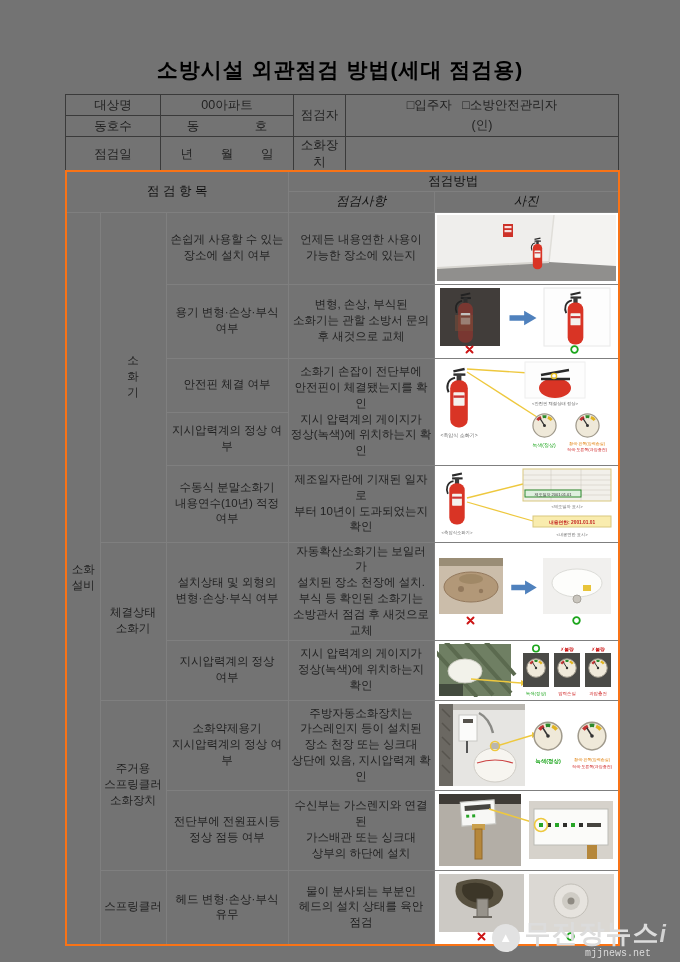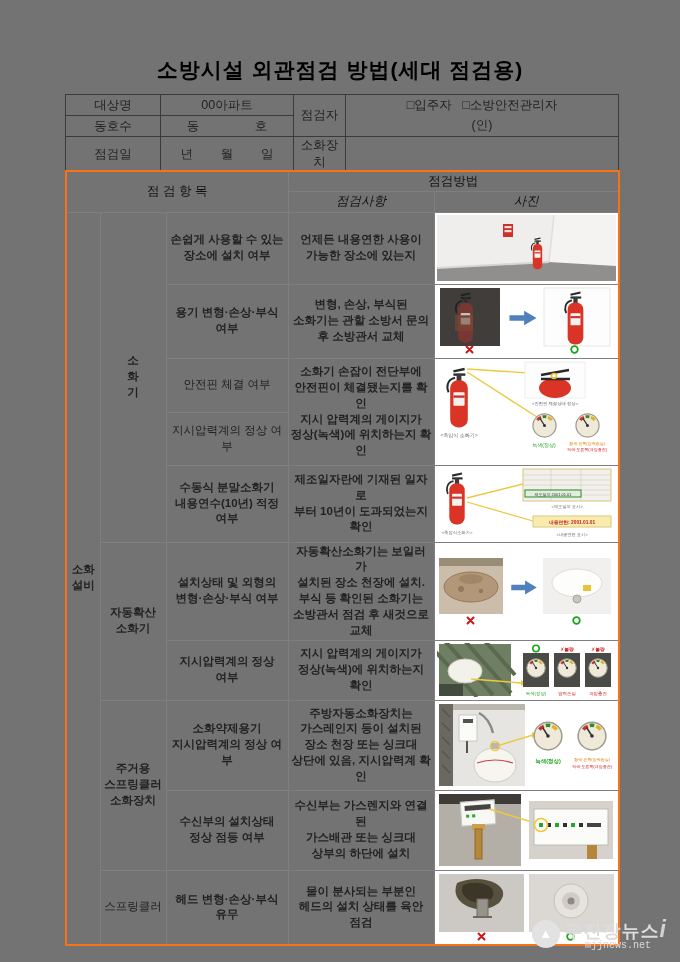--- a/index.html
+++ b/index.html
@@ -3,39 +3,39 @@
 <meta charset="utf-8">
 <style>
   html,body{margin:0;padding:0;background:#fff;}
   body{width:680px;height:962px;font-family:"Liberation Sans","DejaVu Sans",sans-serif;color:#2b2b2b;position:relative;overflow:hidden;}
   .page{position:absolute;inset:0;background:#737373;}
   .doc-title{position:absolute;top:56px;left:0;width:680px;text-align:center;font-size:21px;font-weight:bold;color:#000;letter-spacing:1px;}
   table{border-collapse:collapse;table-layout:fixed;}
   
   .info{position:absolute;left:65px;top:94px;width:553px;}
   .info td{border:1px solid #3a3a3a;font-size:12.5px;text-align:center;vertical-align:middle;padding:0 2px;height:20px;color:#222;}
-  .pre{white-space:pre-line;font-weight:bold;}
+  .pre{white-space:pre-line;}
   .spaced{white-space:pre;}
   
   .main{position:absolute;left:65px;top:152px;width:553px;border:2px solid #f97316;margin-top:18px;}
   .main td{border:1px solid #7f7f7f;font-size:11.5px;line-height:1.38;text-align:center;vertical-align:middle;padding:1px 2px;color:#222;}
   .main td.th{font-size:12.5px;color:#111;}
   .hr1{height:19px;} .hr2{height:20px;font-style:italic;}
   .r1{height:72px;} .r2{height:74px;} .r3{height:54px;} .r4{height:53px;} .r5{height:77px;}
   .r6{height:75px;} .r7{height:60px;} .r8{height:90px;} .r9{height:80px;} .r10{height:75px;}
   .grp{font-size:12px;color:#111;}
   .cat{font-size:12px;color:#111;}
   .photo{padding:1px;background:#fff;}
   .photo svg{display:block;margin:0 auto;}
   svg text{font-family:"Liberation Sans","DejaVu Sans",sans-serif;}
   
   .wm{position:absolute;top:916px;right:14px;display:flex;align-items:center;gap:5px;color:#d7d7d7;}
   .wm-logo{width:28px;height:28px;border-radius:50%;background:#e2e2e2;color:#ffffff;display:flex;align-items:center;justify-content:center;font-size:13px;}
   .wm-col{display:flex;flex-direction:column;align-items:flex-end;}
-  .wm-name{font-size:18px;font-weight:bold;letter-spacing:1px;color:#dcdcdc;}
+  .wm-name{font-size:26px;font-weight:bold;letter-spacing:1px;color:#dcdcdc;}
   .wm-i{font-size:23px;font-weight:bold;font-style:italic;color:#d2d2d2;}
   .wm-url{font-size:10px;color:#dadada;margin-top:-3px;margin-right:15px;font-family:Liberation Mono, monospace;}
 </style>
 </head>
 <body>
 
 <svg width="0" height="0" style="position:absolute">
   <defs>
     <symbol id="sym-ext" viewBox="0 0 40 80">
       <path d="M13 8 L27 5" stroke="#2a2a2a" stroke-width="3" fill="none"></path>
@@ -142,21 +142,21 @@
           <use href="#sym-ext" x="92" y="21" width="17" height="34"></use>
         </svg>
       </td>
     </tr>
 
     <tr class="r2">
       <td class="pre">용기 변형·손상·부식
 여부</td>
       <td class="pre">변형, 손상, 부식된
 소화기는 관할 소방서 문의
-후 소방관서 교체</td>
+후 새것으로 교체</td>
       <td class="photo">
         <svg width="179" height="68" viewBox="0 0 179 68">
           <rect x="3" y="1" width="60" height="58" fill="#413d3a"></rect>
           <use href="#sym-ext" x="15" y="3" width="27" height="54" style="filter:saturate(.5) brightness(.8)"></use>
           <rect x="18" y="28" width="18" height="16" fill="#7a4a36" opacity="0.55"></rect>
           <use href="#sym-x" x="28" y="58" width="9" height="9"></use>
           <use href="#sym-arrow" x="72" y="22" width="28" height="18"></use>
           <rect x="107" y="1" width="66" height="58" fill="#fdfdfd" stroke="#e8e8e8"></rect>
           <use href="#sym-ext" x="124" y="2" width="29" height="57"></use>
           <use href="#sym-o" x="133" y="58" width="9" height="9"></use>
@@ -212,21 +212,21 @@
           <text x="116" y="27.5" font-size="4" fill="#333" text-anchor="middle">제조일자  2001.01.01</text>
           <text x="130" y="40" font-size="4.2" fill="#666" text-anchor="middle">&lt;제조일자 표시&gt;</text>
           <rect x="96" y="48" width="78" height="11" fill="#f9ecae" stroke="#d9c87e"></rect>
           <text x="135" y="55.8" font-size="4.8" fill="#c22020" font-weight="bold" text-anchor="middle">내용연한: 2001.01.01</text>
           <text x="135" y="68" font-size="4.2" fill="#666" text-anchor="middle">&lt;내용연한 표시&gt;</text>
         </svg>
       </td>
     </tr>
 
     <tr class="r6">
-      <td rowspan="2" class="grp pre">자동확산
+      <td rowspan="2" class="grp pre">체결상태
 소화기</td>
       <td class="pre">설치상태 및 외형의
 변형·손상·부식 여부</td>
       <td class="pre">자동확산소화기는 보일러가
 설치된 장소 천장에 설치.
 부식 등 확인된 소화기는
 소방관서 점검 후 새것으로 교체</td>
       <td class="photo">
         <svg width="179" height="69" viewBox="0 0 179 69">
           <rect x="2" y="1" width="64" height="56" fill="#cbbdaa"></rect>
@@ -305,21 +305,21 @@
           <use href="#sym-gauge" x="96" y="18" width="30" height="30"></use>
           <use href="#sym-gauge" x="140" y="18" width="30" height="30"></use>
           <text x="111" y="60" font-size="5.5" fill="#1ba51b" font-weight="bold" text-anchor="middle">녹색(정상)</text>
           <text x="155" y="58" font-size="4" fill="#e07b00" text-anchor="middle">황색·왼쪽(압력손실)</text>
           <text x="155" y="65" font-size="4" fill="#cc1515" text-anchor="middle">적색·오른쪽(과압충전)</text>
         </svg>
       </td>
     </tr>
 
     <tr class="r9">
-      <td class="pre">수신부의 설치상태
+      <td class="pre">전단부에 전원표시등
 정상 점등 여부</td>
       <td class="pre">수신부는 가스렌지와 연결된
 가스배관 또는 싱크대
 상부의 하단에 설치</td>
       <td class="photo">
         <svg width="179" height="74" viewBox="0 0 179 74">
           <rect x="2" y="1" width="82" height="72" fill="#b3aea6"></rect>
           <rect x="2" y="1" width="82" height="10" fill="#3f3b36"></rect>
           <g transform="rotate(-4 41 20)">
             <rect x="24" y="8" width="34" height="24" fill="#f7f7f5" stroke="#c8c8c4"></rect>

